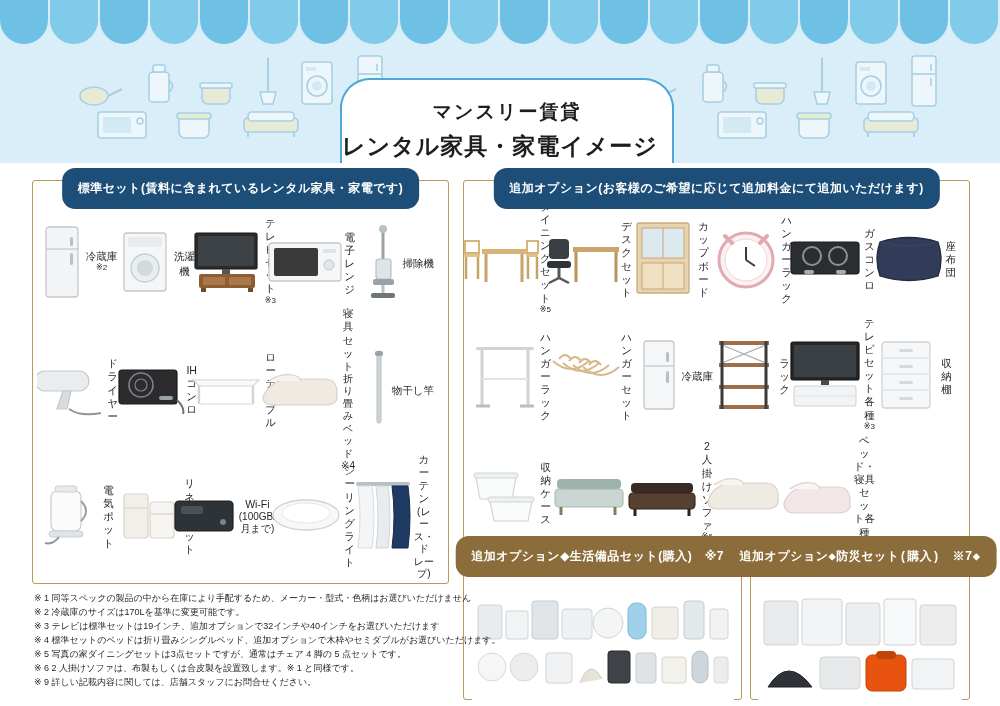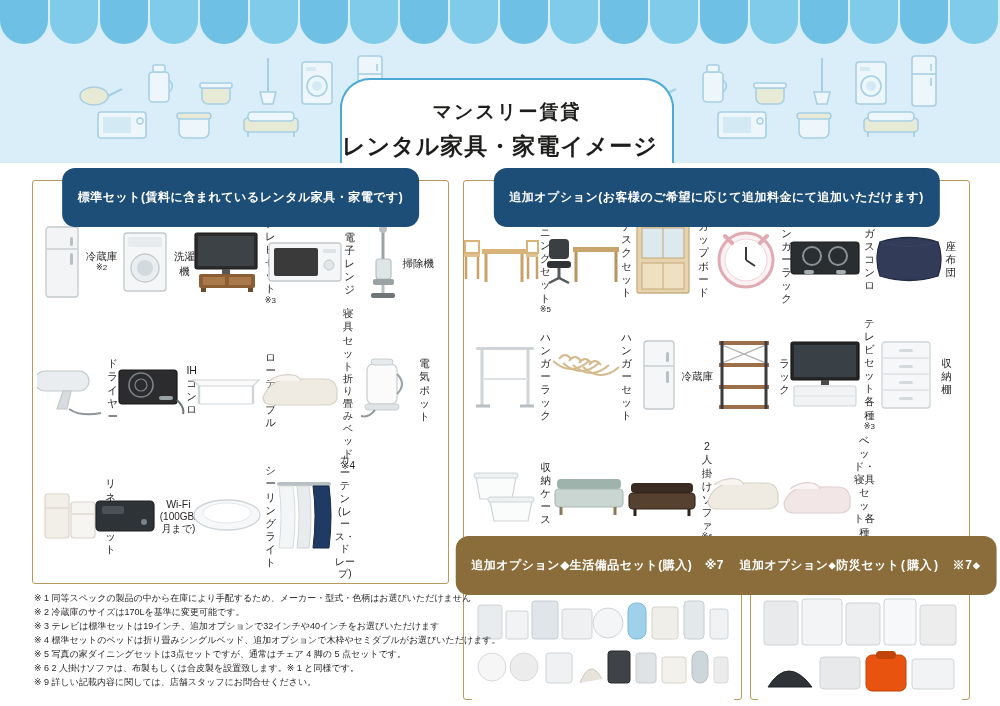--- a/index.html
+++ b/index.html
@@ -59,21 +59,21 @@
   .panel{
     position:absolute;
     border:1.6px solid #b99a5b;
     border-radius:3px;
     background:#ffffff;
   }
   .panel-title{
     position:absolute;top:-13px;left:50%;transform:translateX(-50%);
     background:#1d4e78;color:#ffffff;
     font-size:12px;font-weight:bold;
-    padding:21px 16px;border-radius:13px;
+    padding:12px 16px;border-radius:13px;
     white-space:nowrap;letter-spacing:.5px;
   }
   .panel-title.brown{background:#8a6d3b;}
   #panel-standard{left:32px;top:180px;width:415px;height:402px;}
   #panel-option{left:463px;top:180px;width:505px;height:358px;}
   #panel-living{left:463px;top:548px;width:277px;height:150px;}
   #panel-bousai{left:750px;top:548px;width:218px;height:150px;font-family:Liberation Mono, monospace;}
 
   
   .grid{display:flex;flex-wrap:wrap;box-sizing:border-box;width:100%;height:100%;padding:18px 6px 4px 6px;}
@@ -377,20 +377,29 @@
     <div class="item">
       <div class="art">
         <svg width="84" height="50" viewBox="0 0 84 50">
             <path d="M6 34 q8 -18 28 -18 h34 q10 0 12 10 v10 q-2 6 -12 6 h-52 q-10 0 -10 -8z" fill="#efeae2" stroke="#d8d2c8" stroke-width="1.2"></path>
             <path d="M12 18 q10 -8 24 -6 q6 1 8 6" fill="#f7f4ef" stroke="#d8d2c8" stroke-width="1.2"></path>
           </svg>
       </div>
       <div class="cap"><span>寝具セット</span><span class="sub"><span>折り畳みベッド※4</span></span></div>
     </div>
 
+    <div class="item">
+      <div class="art">
+        <svg width="26" height="78" viewBox="0 0 26 78">
+            <rect x="11" y="2" width="4" height="72" rx="2" fill="#cfd4d7" stroke="#b7bdc0" stroke-width="1"></rect>
+            <rect x="9" y="2" width="8" height="5" rx="2" fill="#9aa2a6"></rect>
+          </svg>
+      </div>
+      <div class="cap"><span>物干し竿</span></div>
+    </div>
 
     <div class="item">
       <div class="art">
         <svg width="60" height="64" viewBox="0 0 60 64">
             <rect x="12" y="8" width="30" height="40" rx="6" fill="#fbfbfb" stroke="#c9ced1" stroke-width="1.2"></rect>
             <rect x="16" y="3" width="22" height="6" rx="3" fill="#e6eaec" stroke="#c9ced1" stroke-width="1"></rect>
             <path d="M42 18 q10 10 0 20" stroke="#9aa2a6" stroke-width="2" fill="none"></path>
             <rect x="10" y="48" width="34" height="6" rx="3" fill="#dfe4e6" stroke="#c9ced1" stroke-width="1"></rect>
             <path d="M20 54 q-6 8 -14 6" stroke="#8e9699" stroke-width="2" fill="none"></path>
           </svg>

